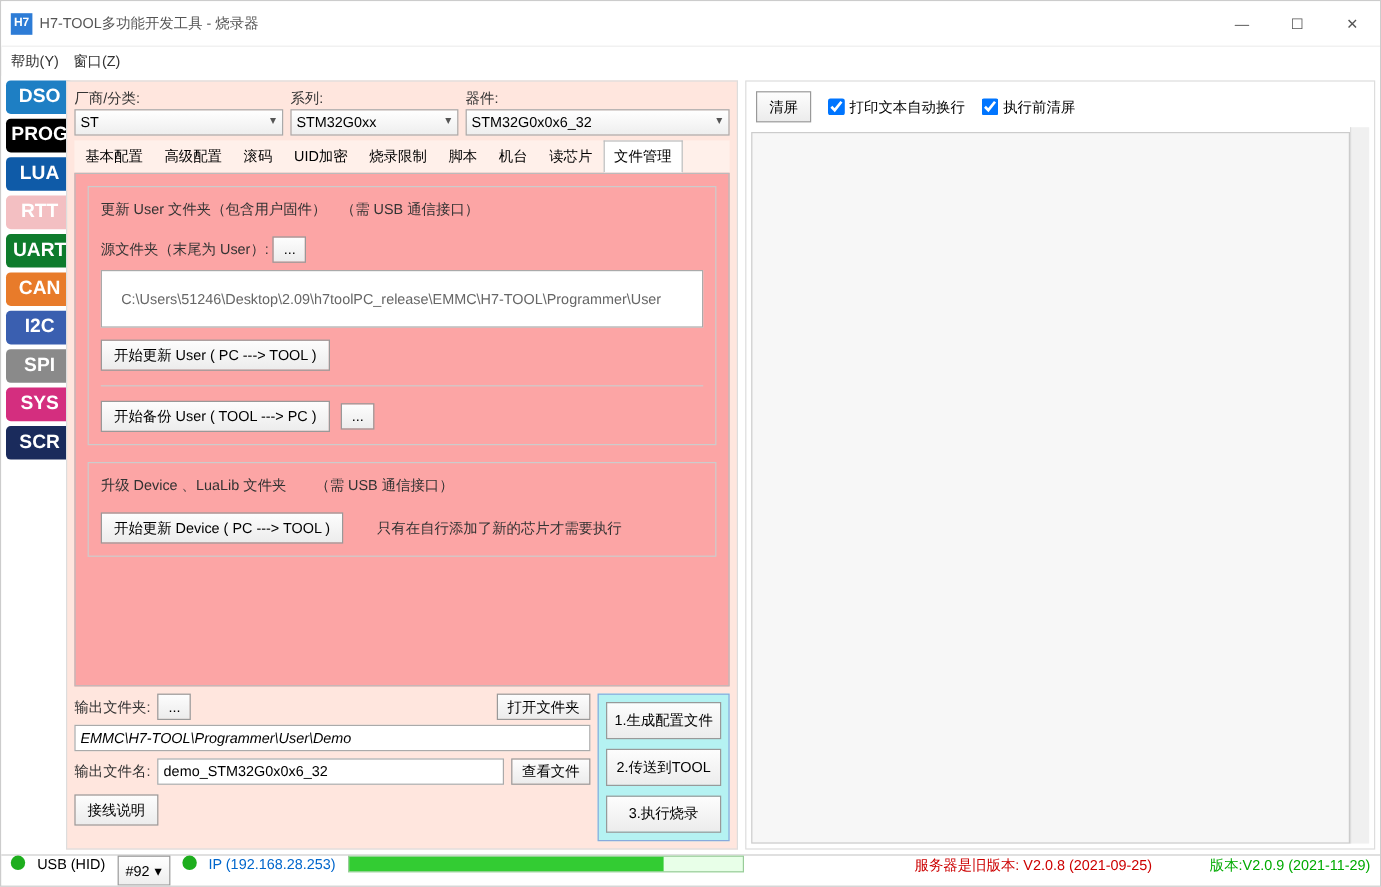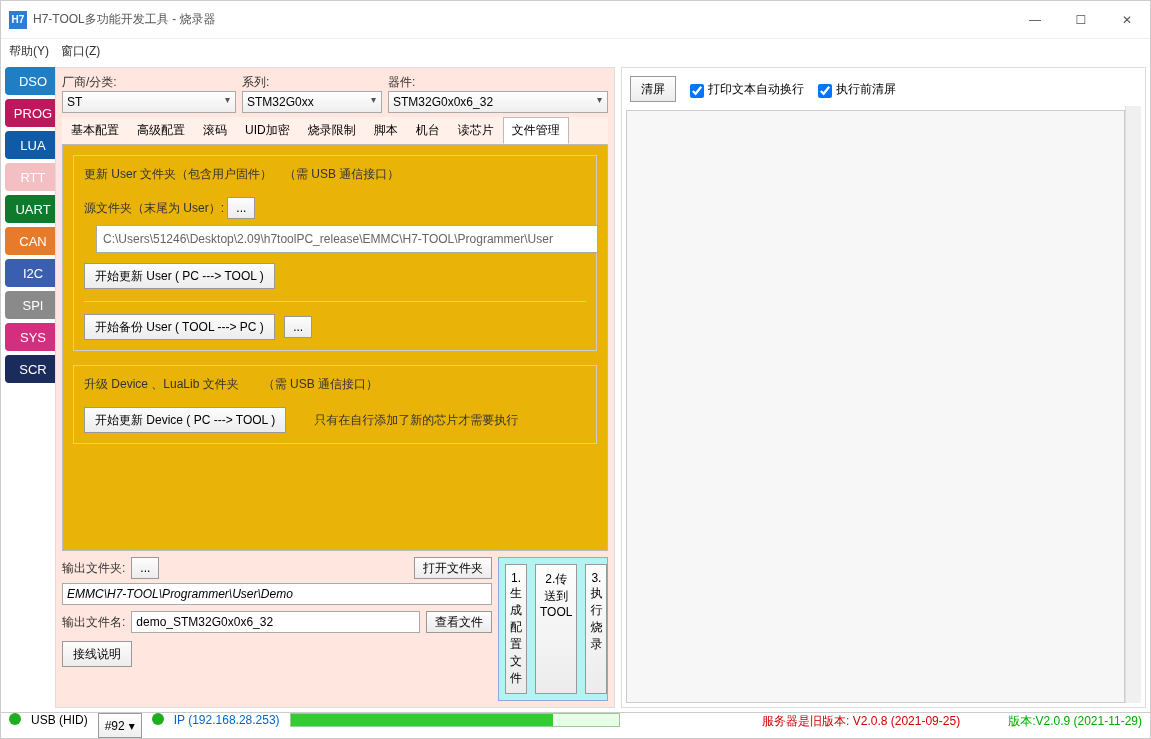--- a/index.html
+++ b/index.html
@@ -5,49 +5,49 @@
 *{box-sizing:border-box;margin:0;padding:0;font-family:"Microsoft YaHei","Segoe UI",Arial,sans-serif;font-size:12px}
 body{background:#fff;width:1151px;height:739px;overflow:hidden;border:1px solid #ccc;display:flex;flex-direction:column}
 .titlebar{height:38px;background:#fff;display:flex;align-items:center;padding:0 0 0 8px;border-bottom:1px solid #eee}
 .titlebar-icon{width:18px;height:18px;background:#2d7cd6;color:#fff;font-size:10px;font-weight:bold;display:flex;align-items:center;justify-content:center;margin-right:6px}
 .titlebar-text{flex:1;color:#555}
 .titlebar-btns{display:flex}
 .titlebar-btn{width:46px;height:30px;display:flex;align-items:center;justify-content:center;color:#555}
 .menubar{height:24px;display:flex;align-items:center;padding:0 8px;gap:12px;color:#333}
 .main{flex:1;display:flex;overflow:hidden}
 .sidebar{width:50px;background:#fff;display:flex;flex-direction:column;gap:4px;padding:4px}
-.side-btn{width:56px;height:28px;border-radius:4px;display:flex;align-items:center;justify-content:center;color:#fff;font-weight:normal;font-size:13px;cursor:pointer}
-.c-dso{background:#1e7fc4}.c-prog{background:#be185d}.c-lua{background:#0f5ba8}.c-rtt{background:#f3bfc2}.c-uart{background:#0e7b2c}.c-can{background:#e87b2a}.c-i2c{background:#3a5fb0}.c-spi{background:#8a8a8a}.c-sys{background:#d42e7f}.c-scr{background:#1a2b5c}
+.side-btn{width:56px;height:28px;border-radius:4px;display:flex;align-items:center;justify-content:center;color:#fff;font-weight:bold;font-size:16px;cursor:pointer}
+.c-dso{background:#1e7fc4}.c-prog{background:#000000}.c-lua{background:#0f5ba8}.c-rtt{background:#f3bfc2}.c-uart{background:#0e7b2c}.c-can{background:#e87b2a}.c-i2c{background:#3a5fb0}.c-spi{background:#8a8a8a}.c-sys{background:#d42e7f}.c-scr{background:#1a2b5c}
 .center{flex:1;display:flex;gap:6px;padding:4px}
 .left-pane{width:560px;background:#ffe6de;border:1px solid #ddd;padding:6px;display:flex;flex-direction:column}
 .row{display:flex;gap:6px;margin-bottom:4px}
 .lbl{color:#333}
 select,input[type=text]{border:1px solid #aaa;background:#fff;padding:2px 4px;height:22px}
 select{appearance:none;background:linear-gradient(#fff,#eee);position:relative}
 .sel-wrap{position:relative;display:inline-block}
 .sel-wrap::after{content:"▾";position:absolute;right:6px;top:3px;pointer-events:none;color:#555;font-size:10px}
 .swd-line{color:#888;padding:2px 0 6px 4px}
 .tabs{display:flex;background:#fff0ea;margin-bottom:0}
 .tab{padding:4px 8px;border:1px solid transparent;cursor:pointer}
 .tab.active{background:#fff;border:1px solid #bbb;border-bottom:1px solid #fff}
-.tab-body{flex:1;background:#eab308;border:1px solid #bbb;padding:10px;overflow:auto}
+.tab-body{flex:1;background:#fca5a5;border:1px solid #bbb;padding:10px;overflow:auto}
 .group{border:1px solid #ccc;padding:10px;margin-bottom:14px}
 .btn{background:linear-gradient(#fdfdfd,#ececec);border:1px solid #999;padding:4px 10px;cursor:pointer;height:26px;display:inline-flex;align-items:center}
 .btn-sm{padding:2px 8px;height:22px}
-.path-box{width:100%;border:1px solid #aaa;padding:6px;color:#666;background:#fff;margin:6px 12px 10px}
+.path-box{width:100%;border:1px solid #aaa;padding:16px;color:#666;background:#fff;margin:6px 0 10px}
 hr.sep{border:none;border-top:1px solid #ccc;margin:12px 0}
 .out-section{margin-top:auto}
 .out-row{display:flex;align-items:center;gap:6px;margin-bottom:4px}
 .out-row input{flex:1}
 .actions{width:110px}
-.action-box{background:#b5f2f2;border:1px solid #8ad;padding:6px;display:flex;flex-direction:row;gap:8px}
+.action-box{background:#b5f2f2;border:1px solid #8ad;padding:6px;display:flex;flex-direction:column;gap:8px}
 .action-btn{background:linear-gradient(#fdfdfd,#ececec);border:1px solid #999;padding:6px 4px;text-align:center;cursor:pointer}
 .right-pane{flex:1;display:flex;flex-direction:column;border:1px solid #ddd;padding:4px}
 .right-top{display:flex;align-items:center;gap:14px;padding:4px}
-.chk{display:flex;align-items:flex-end;gap:4px}
+.chk{display:flex;align-items:center;gap:4px}
 .chk input{width:14px;height:14px}
 .log-area{flex:1;background:#f7f7f7;border:1px solid #ccc;margin-top:4px;overflow:auto}
 .statusbar{height:26px;border-top:1px solid #ccc;display:flex;padding:0 8px;gap:10px}
 .dot{width:12px;height:12px;border-radius:50%}
 .dot.green{background:#1eae1e}
 .usb-combo{border:1px solid #999;background:linear-gradient(#fff,#eee);padding:1px 6px;display:flex;align-items:center;gap:4px}
 .progress{flex:0 0 330px;height:14px;border:1px solid #9c9;background:#e8ffe8;position:relative}
 .progress-fill{position:absolute;left:0;top:0;bottom:0;width:80%;background:#3c3}
 .srv-old{color:#c00}
 .ver{color:#0a0}

